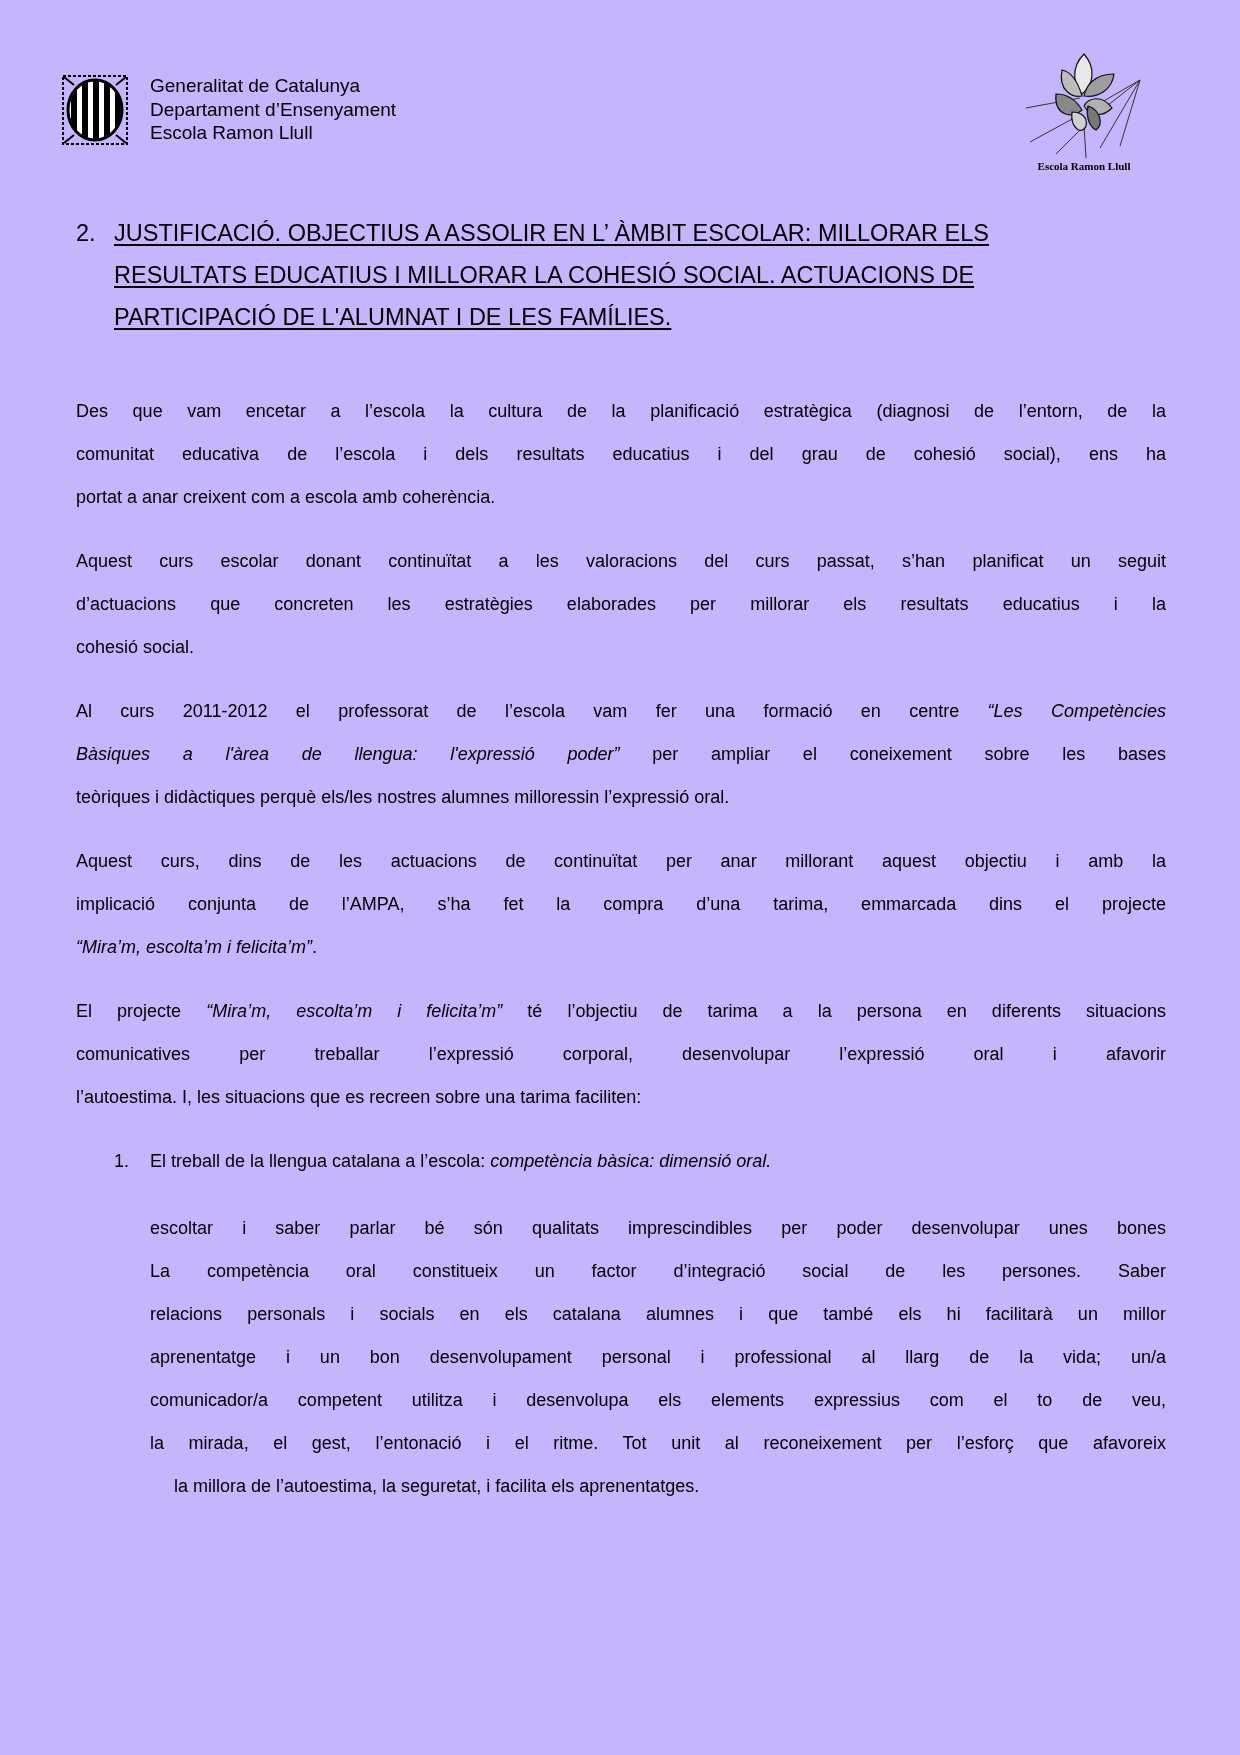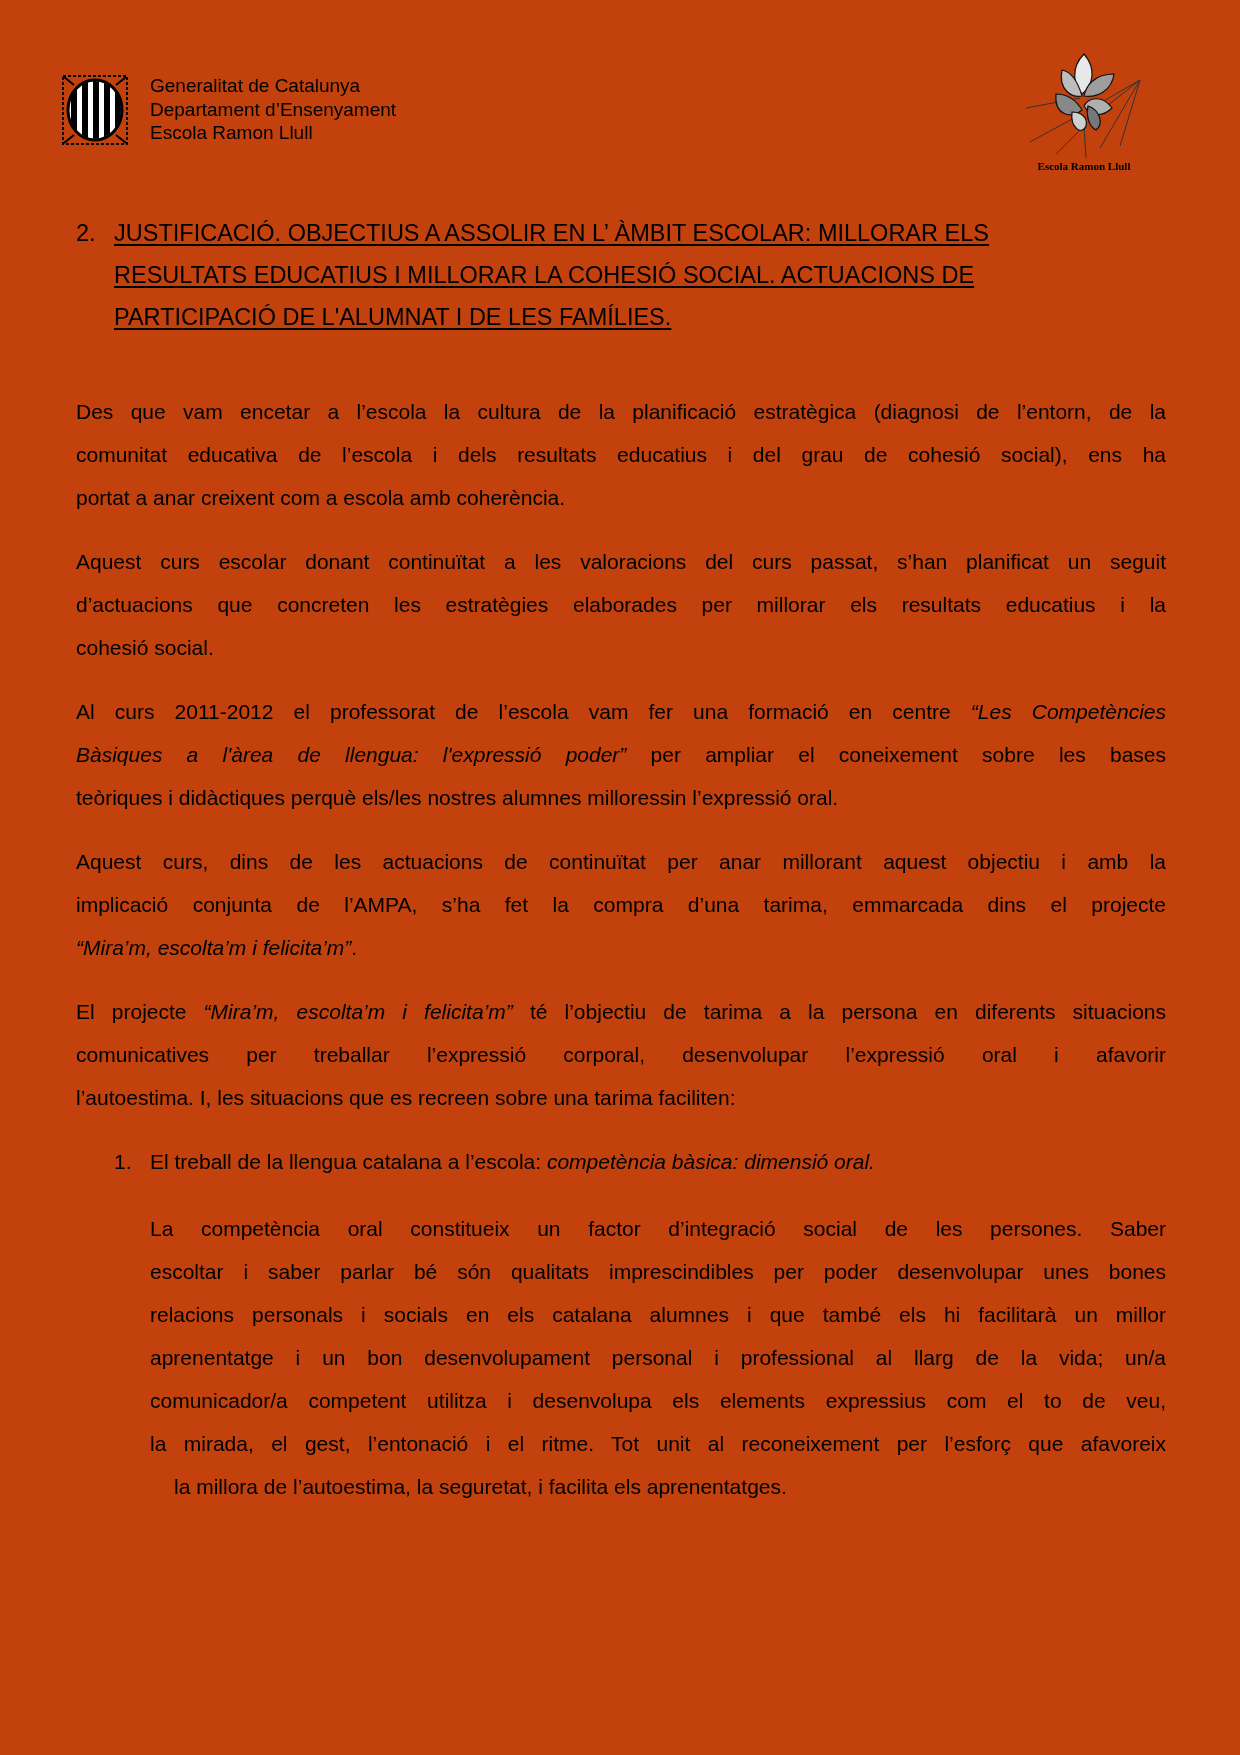--- a/index.html
+++ b/index.html
@@ -1,36 +1,36 @@
 <!DOCTYPE html>
 <html><head>
 <meta charset="utf-8">
 <style>
   html, body { margin: 0; padding: 0; background: #ffffff; }
   body { width: 1240px; height: 1755px; position: relative; overflow: hidden;
          font-family: "Liberation Sans", sans-serif; color: #000; }
-  .page { position: absolute; left: 0; top: 0; width: 1240px; height: 1755px; background: #c2410c; }
+  .page { position: absolute; left: 0; top: 0; width: 1240px; height: 1755px; background: #c4b5fd; }
 
   
   .emblem { position: absolute; left: 62px; top: 75px; width: 66px; height: 70px; }
   .org { position: absolute; left: 150px; top: 74px; font-size: 19px; line-height: 23.5px; }
   .org div { white-space: nowrap; }
   .logo { position: absolute; left: 1022px; top: 50px; width: 124px; height: 112px; }
   .logo-caption { position: absolute; left: 1022px; top: 160px; width: 124px; text-align: center;
                   font-family: "Liberation Serif", serif; font-weight: bold; font-size: 11px; }
 
   
   .heading { position: absolute; left: 76px; top: 212px; width: 1000px; font-size: 23.5px; line-height: 42px; }
   .heading .num { position: absolute; left: 0; top: 0; }
   .heading .text { position: absolute; left: 38px; top: 0; width: 960px; text-decoration: underline;
                    text-underline-offset: 3px; }
   .heading .text div { white-space: nowrap; }
 
   
-  .body { position: absolute; left: 76px; top: 390px; width: 1090px; font-size: 21px; line-height: 43px; }
+  .body { position: absolute; left: 76px; top: 390px; width: 1090px; font-size: 18px; line-height: 43px; }
   .para { margin: 0 0 21px 0; text-align: justify; }
   .para .line { display: block; text-align: justify; text-align-last: justify; white-space: nowrap; }
   .para .line.last { text-align-last: left; }
   .para .line span.it, .it { font-style: italic; text-align: center; }
 
   .list-item { position: relative; margin: 0 0 24px 0; padding-left: 74px; }
   .list-item .num { position: absolute; left: 38px; top: 0; }
   .sub-para { margin-left: 74px; text-align: justify; }
   .sub-para .line { display: block; text-align: justify; text-align-last: justify; white-space: nowrap; }
   .sub-para .line.last { text-align-last: left; margin-left: 24px; }
@@ -125,22 +125,22 @@
       <span class="line">comunicatives per treballar l’expressió corporal, desenvolupar l’expressió oral i afavorir</span>
       <span class="line last">l’autoestima. I, les situacions que es recreen sobre una tarima faciliten:</span>
     </div>
 
     <div class="list-item">
       <span class="num">1.</span>
       <span>El treball de la llengua catalana a l’escola: </span><span class="it">competència bàsica: dimensió oral.</span>
     </div>
 
     <div class="sub-para">
+      <span class="line">escoltar i saber parlar bé són qualitats imprescindibles per poder desenvolupar unes bones</span>
       <span class="line">La competència oral constitueix un factor d’integració social de les persones. Saber</span>
-      <span class="line">escoltar i saber parlar bé són qualitats imprescindibles per poder desenvolupar unes bones</span>
       <span class="line">relacions personals i socials en els catalana alumnes i que també els hi facilitarà un millor</span>
       <span class="line">aprenentatge i un bon desenvolupament personal i professional al llarg de la vida; un/a</span>
       <span class="line">comunicador/a competent utilitza i desenvolupa els elements expressius com el to de veu,</span>
       <span class="line">la mirada, el gest, l’entonació i el ritme. Tot unit al reconeixement per l’esforç que afavoreix</span>
       <span class="line last">la millora de l’autoestima, la seguretat, i facilita els aprenentatges.</span>
     </div>
 
   </div>
 </div>
 

